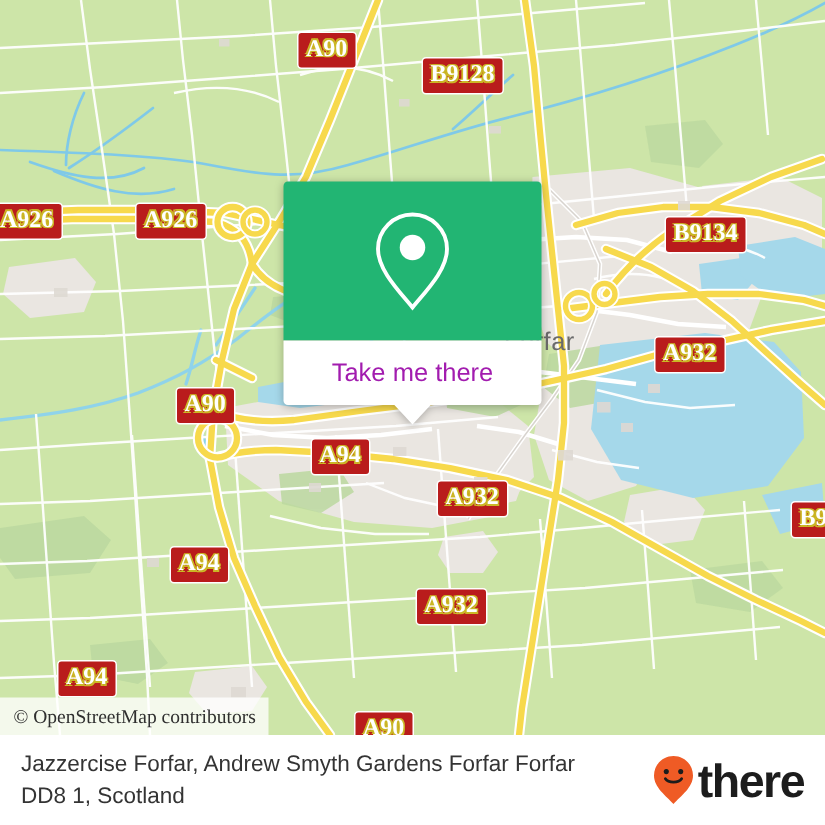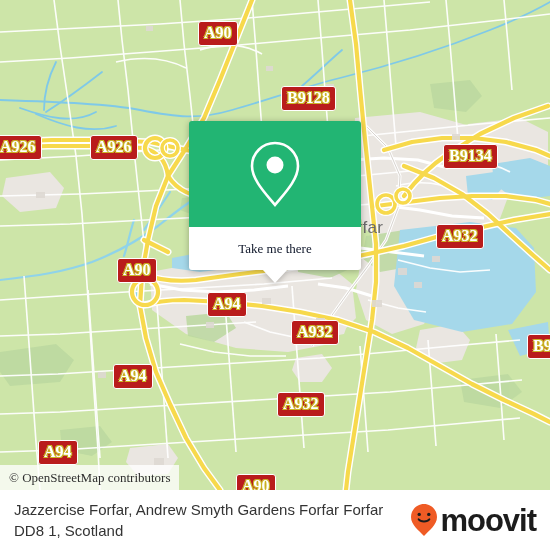--- a/index.html
+++ b/index.html
@@ -90,23 +90,23 @@
   #popup-footer {
     position: relative;
     background: #ffffff;
     height: 43px;
     border-radius: 0 0 3px 3px;
     display: flex;
     align-items: center;
     justify-content: center;
   }
   #popup-cta {
-    color: #0f172a;
-    font-family: Liberation Serif, serif;
-    font-size: 13px;
+    color: #a21caf;
+    font-family: Liberation Sans, sans-serif;
+    font-size: 17px;
     line-height: 1;
     white-space: nowrap;
   }
   #popup-tail {
     position: absolute;
     left: 50%;
     bottom: -13px;
     margin-left: -13px;
     width: 0;
     height: 0;
@@ -356,21 +356,21 @@
         <rect x="36" y="192" width="9" height="6"></rect>
         <rect x="326" y="84" width="8" height="5"></rect>
         <rect x="266" y="66" width="7" height="5"></rect>
         <rect x="146" y="26" width="7" height="5"></rect>
       </g>
     </svg>
 
     <div class="place-label" style="left:336px; top:218px;">Forfar</div>
 
     <div class="shield" style="left:198px; top:21px;">A90</div>
-    <div class="shield" style="left:281px; top:38px;margin-top:48px;">B9128</div>
+    <div class="shield" style="left:281px; top:38px;">B9128</div>
     <div class="shield" style="left:-6px;  top:135px;">A926</div>
     <div class="shield" style="left:90px;  top:135px;">A926</div>
     <div class="shield" style="left:443px; top:144px;">B9134</div>
     <div class="shield" style="left:436px; top:224px;">A932</div>
     <div class="shield" style="left:117px; top:258px;">A90</div>
     <div class="shield" style="left:207px; top:292px;">A94</div>
     <div class="shield" style="left:291px; top:320px;">A932</div>
     <div class="shield" style="left:113px; top:364px;">A94</div>
     <div class="shield" style="left:277px; top:392px;">A932</div>
     <div class="shield" style="left:38px;  top:440px;">A94</div>
@@ -395,17 +395,17 @@
 
   <div id="footer">
     <div id="footer-title">Jazzercise Forfar, Andrew Smyth Gardens Forfar Forfar DD8 1, Scotland</div>
     <div id="brand">
       <svg width="30" height="34" viewBox="0 0 30 34" xmlns="http://www.w3.org/2000/svg">
         <path d="M15 1 C7.8 1 2 6.8 2 14 C2 22 10 27.5 15 33 C20 27.5 28 22 28 14 C28 6.8 22.2 1 15 1 Z" fill="#ef5b25"></path>
         <circle cx="10.2" cy="11.4" r="1.7" fill="#1c1c1c"></circle>
         <circle cx="19.8" cy="11.4" r="1.7" fill="#1c1c1c"></circle>
         <path d="M9.6 16.2 C11.6 19.2 18.4 19.2 20.4 16.2" fill="none" stroke="#1c1c1c" stroke-width="1.9" stroke-linecap="round"></path>
       </svg>
-      <span id="brand-wordmark">moovit</span>
+      <span id="brand-wordmark">there</span>
     </div>
   </div>
 
 </div>
 
 </body></html>

